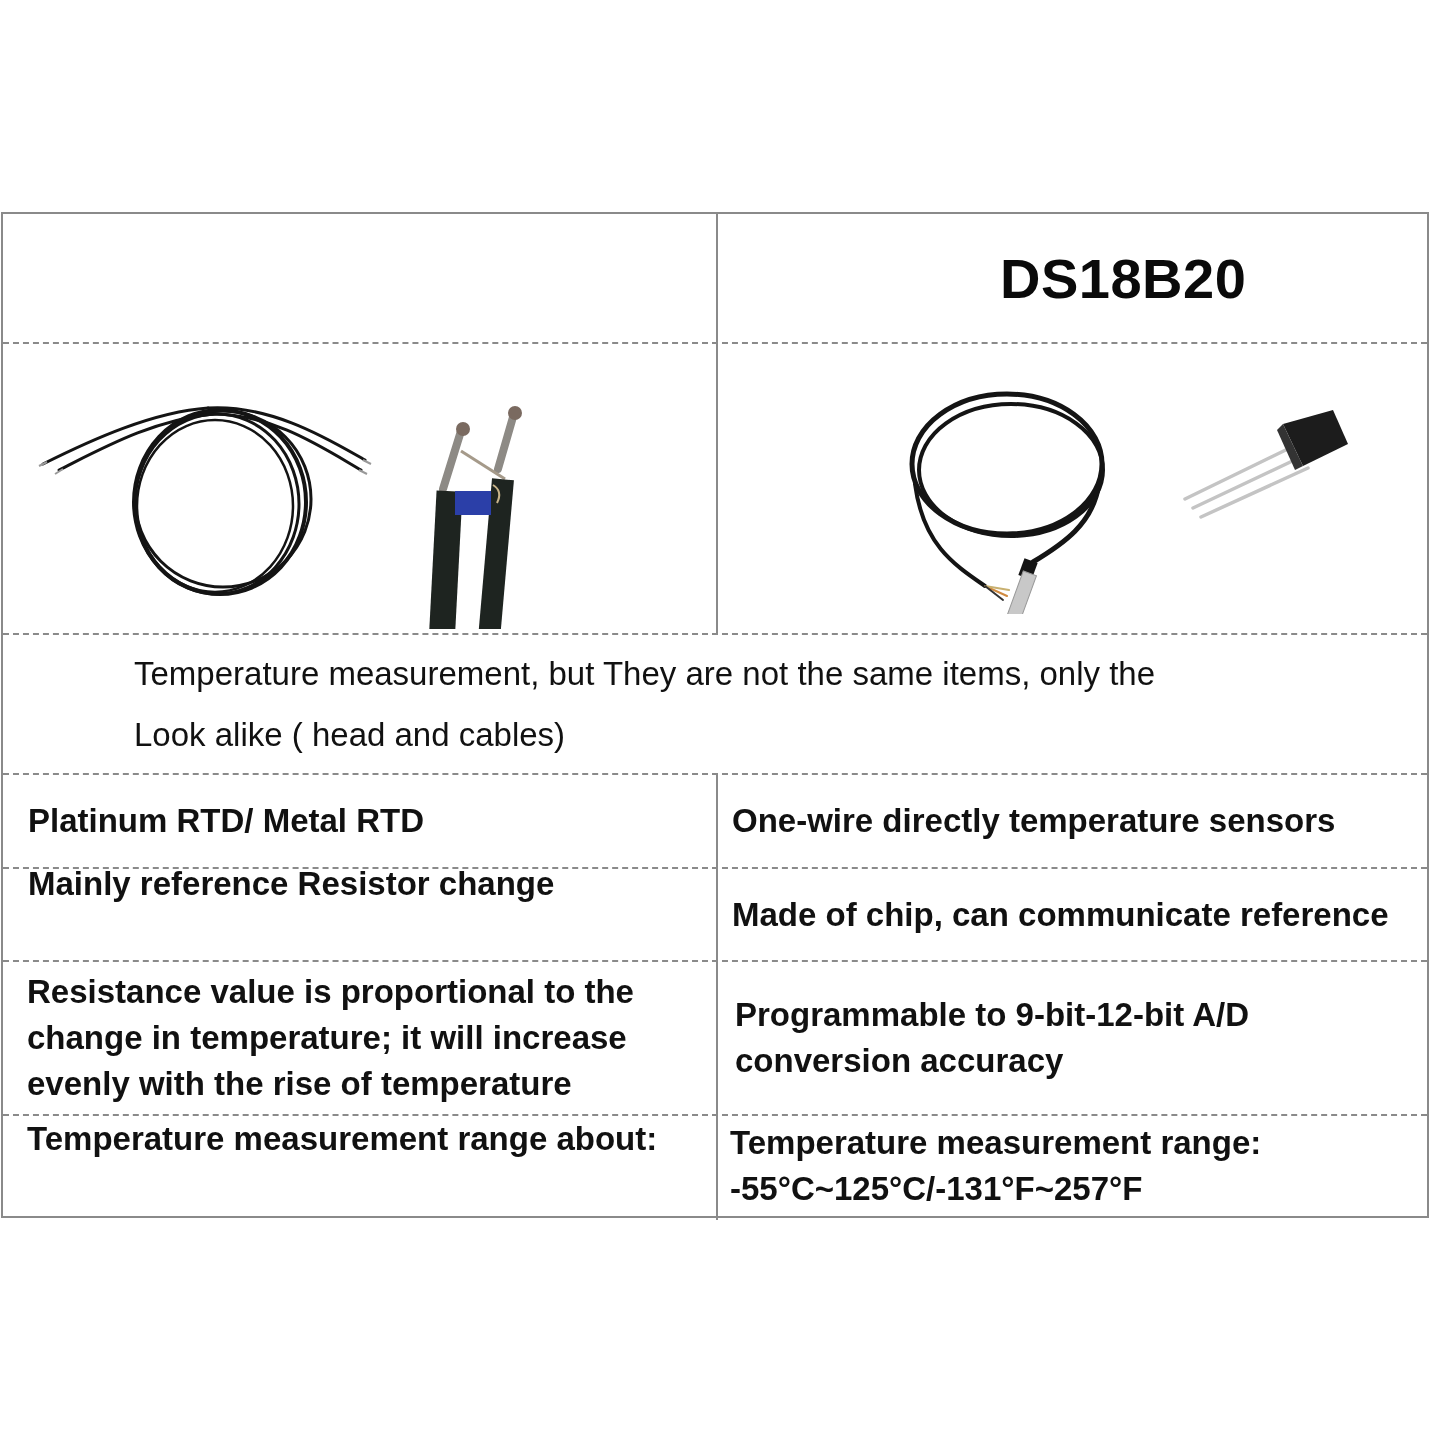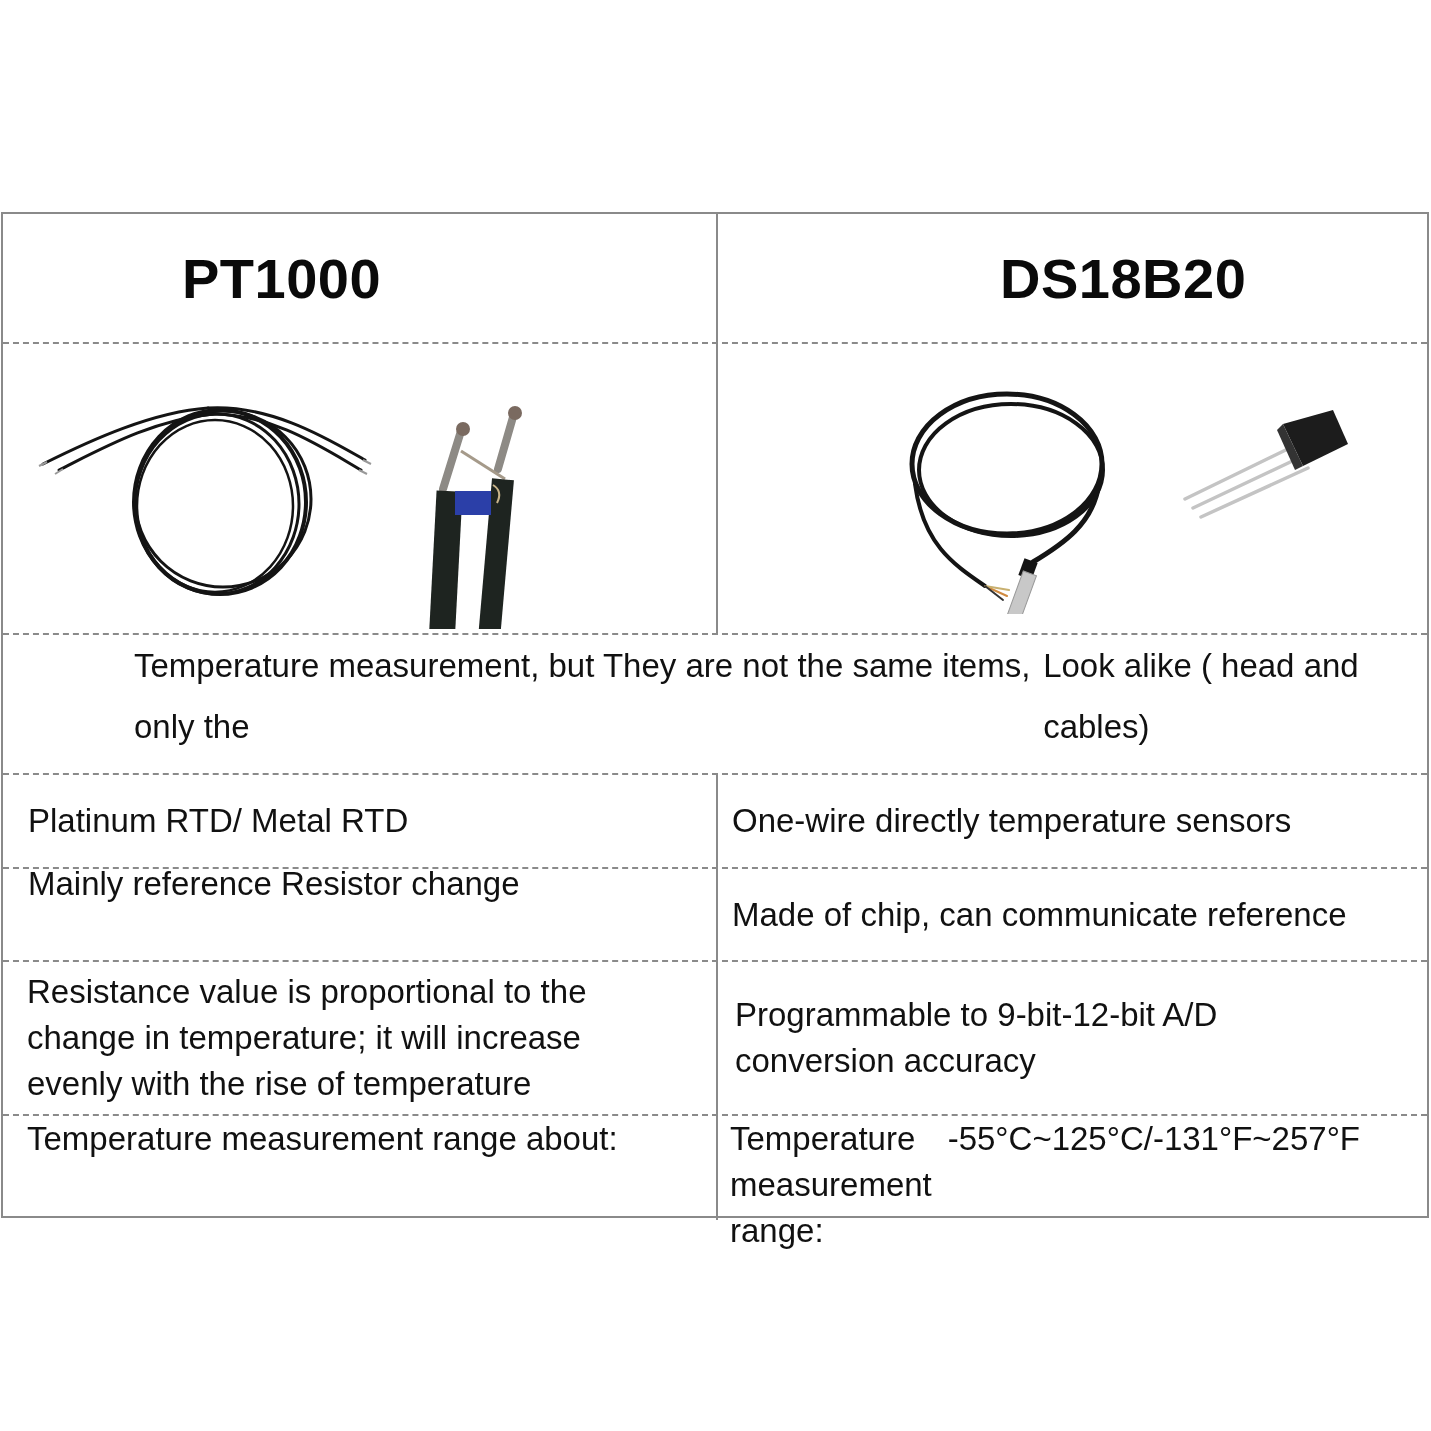--- a/index.html
+++ b/index.html
@@ -4,42 +4,39 @@
 <style>
   html, body { margin: 0; padding: 0; background: #ffffff; }
   body { width: 1431px; height: 1431px; position: relative; overflow: hidden;
          font-family: "Liberation Sans", "DejaVu Sans", sans-serif; color: #111; }
   .table { position: absolute; left: 1px; top: 212px; width: 1428px; height: 1006px;
            border: 2px solid #8a8a8a; box-sizing: border-box; }
   .hline { position: absolute; left: 0; right: 0; height: 0; border-top: 2px dashed #8a8a8a; }
   .vline { position: absolute; width: 0; border-left: 2px solid #8a8a8a; }
   .cell { position: absolute; box-sizing: border-box; display: flex; align-items: center; }
   .title { font-weight: bold; font-size: 56px; letter-spacing: 0.5px; color: #0a0a0a; }
-  .txt { font-size: 33px; line-height: 46px; color: #111; }
+  .txt { font-size: 33px; line-height: 46px; color: #111; font-weight: bold; }
   .span-txt { font-size: 33px; line-height: 61px; color: #111; }
   svg { display: block; }
 </style>
 </head>
 <body>
 
 <div class="table">
 
   <div class="vline" style="left:713px; top:0; height:419px;"></div>
   <div class="vline" style="left:713px; top:559px; height:447px;"></div>
 
   <div class="hline" style="top:128px;"></div>
   <div class="hline" style="top:419px;"></div>
   <div class="hline" style="top:559px;"></div>
   <div class="hline" style="top:653px;"></div>
   <div class="hline" style="top:746px;"></div>
   <div class="hline" style="top:900px;"></div>
 
-  <div class="cell" style="left:0; top:0; width:713px; height:128px; padding-left:179px;">
-    <span class="title">PT1000</span>
-  </div>
   <div class="cell" style="left:715px; top:0; width:711px; height:128px; padding-left:282px;">
     <span class="title">DS18B20</span>
   </div>
 
   <div class="cell" style="left:0; top:130px; width:713px; height:289px;">
     <svg width="713" height="289" viewBox="0 0 713 289" style="position:absolute;left:0;top:0;">
       <g fill="none" stroke="#141414" stroke-linecap="round">
         <ellipse cx="217" cy="158" rx="86" ry="92" stroke-width="4"></ellipse>
         <ellipse cx="214" cy="160" rx="82" ry="90" stroke-width="3"></ellipse>
         <ellipse cx="220" cy="155" rx="88" ry="88" stroke-width="3"></ellipse>
@@ -89,21 +86,21 @@
       <g stroke="#c4c4c4" stroke-width="3.5" stroke-linecap="round">
         <line x1="12" y1="95" x2="125" y2="40"></line>
         <line x1="20" y1="104" x2="130" y2="52"></line>
         <line x1="28" y1="113" x2="135" y2="64"></line>
       </g>
       <path d="M110 20 L 160 6 L 175 40 L 130 62 Z" fill="#1c1c1c"></path>
       <path d="M110 20 L 130 62 L 122 66 L 104 26 Z" fill="#333"></path>
     </svg>
   </div>
 
-  <div class="cell" style="left:0; top:421px; width:1424px; height:138px; padding-left:131px; flex-direction:row; align-items:flex-start; justify-content:center;">
+  <div class="cell" style="left:0; top:421px; width:1424px; height:138px; padding-left:131px; flex-direction:column; align-items:flex-start; justify-content:center;">
     <span class="span-txt">Temperature measurement, but They are not the same items, only the</span>
     <span class="span-txt">Look alike ( head and cables)</span>
   </div>
 
   <div class="cell" style="left:0; top:561px; width:713px; height:92px; padding-left:25px;">
     <span class="txt">Platinum RTD/ Metal RTD</span>
   </div>
   <div class="cell" style="left:715px; top:561px; width:711px; height:92px; padding-left:14px;">
     <span class="txt">One-wire directly temperature sensors</span>
   </div>
@@ -121,18 +118,18 @@
     <span class="txt">evenly with the rise of temperature</span>
   </div>
   <div class="cell" style="left:715px; top:748px; width:852px; height:152px; padding-left:17px; flex-direction:column; align-items:flex-start; justify-content:center;">
     <span class="txt">Programmable to 9-bit-12-bit A/D</span>
     <span class="txt">conversion accuracy</span>
   </div>
 
   <div class="cell" style="left:0; top:902px; width:713px; height:100px; padding-left:24px; flex-direction:column; align-items:flex-start; ">
     <span class="txt">Temperature measurement range about:</span>
   </div>
-  <div class="cell" style="left:715px; top:902px; width:642px; height:100px; padding-left:12px; align-items:flex-start; justify-content:center;">
+  <div class="cell" style="left:715px; top:902px; width:642px; height:100px; padding-left:12px; flex-direction:column; align-items:flex-start; justify-content:center;">
     <span class="txt">Temperature measurement range:</span>
     <span class="txt">-55°C~125°C/-131°F~257°F</span>
   </div>
 
 </div>
 
 </body></html>

